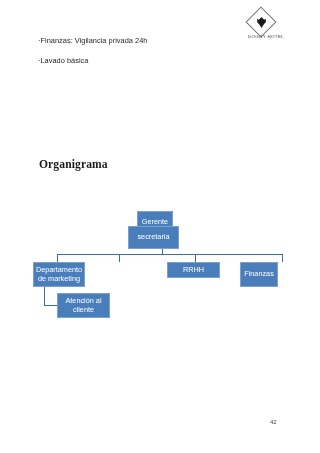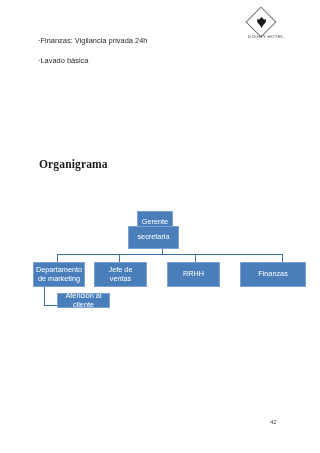--- a/index.html
+++ b/index.html
@@ -171,25 +171,24 @@
     <div class="conn v" style="left:282px; top:69px; height:8px;"></div>
 
     <div class="elbow" style="left:44px; top:97px; width:14px; height:24px;"></div>
 
     <div class="node" style="left:137px; top:26px; width:36px; height:23px;">Gerente</div>
 
     <div class="node" style="left:104px; top:41px; width:51px; height:23px;margin-left:24px;">secretaria</div>
 
     <div class="node" style="left:33px; top:77px; width:52px; height:25px;">Departamento de marketing</div>
 
-    <div class="node" style="left:94px; top:77px; width:53px; height:25px;">Jefe de ventas</div>
 
-    <div class="node" style="left:167px; top:77px; width:53px; height:25px;">RRHH</div>
+    <div class="node" style="left:167px; top:77px; width:53px; height:16px;">RRHH</div>
 
-    <div class="node" style="left:240px; top:77px; width:66px; height:25px;">Finanzas</div>
+    <div class="node" style="left:240px; top:77px; width:38px; height:25px;">Finanzas</div>
 
-    <div class="node" style="left:57px; top:108px; width:53px; height:15px;">Atención al cliente</div>
+    <div class="node" style="left:57px; top:108px; width:53px; height:25px;">Atención al cliente</div>
 
   </div>
 
   <div class="page-number">42</div>
 
 </div>
 
 </body></html>

